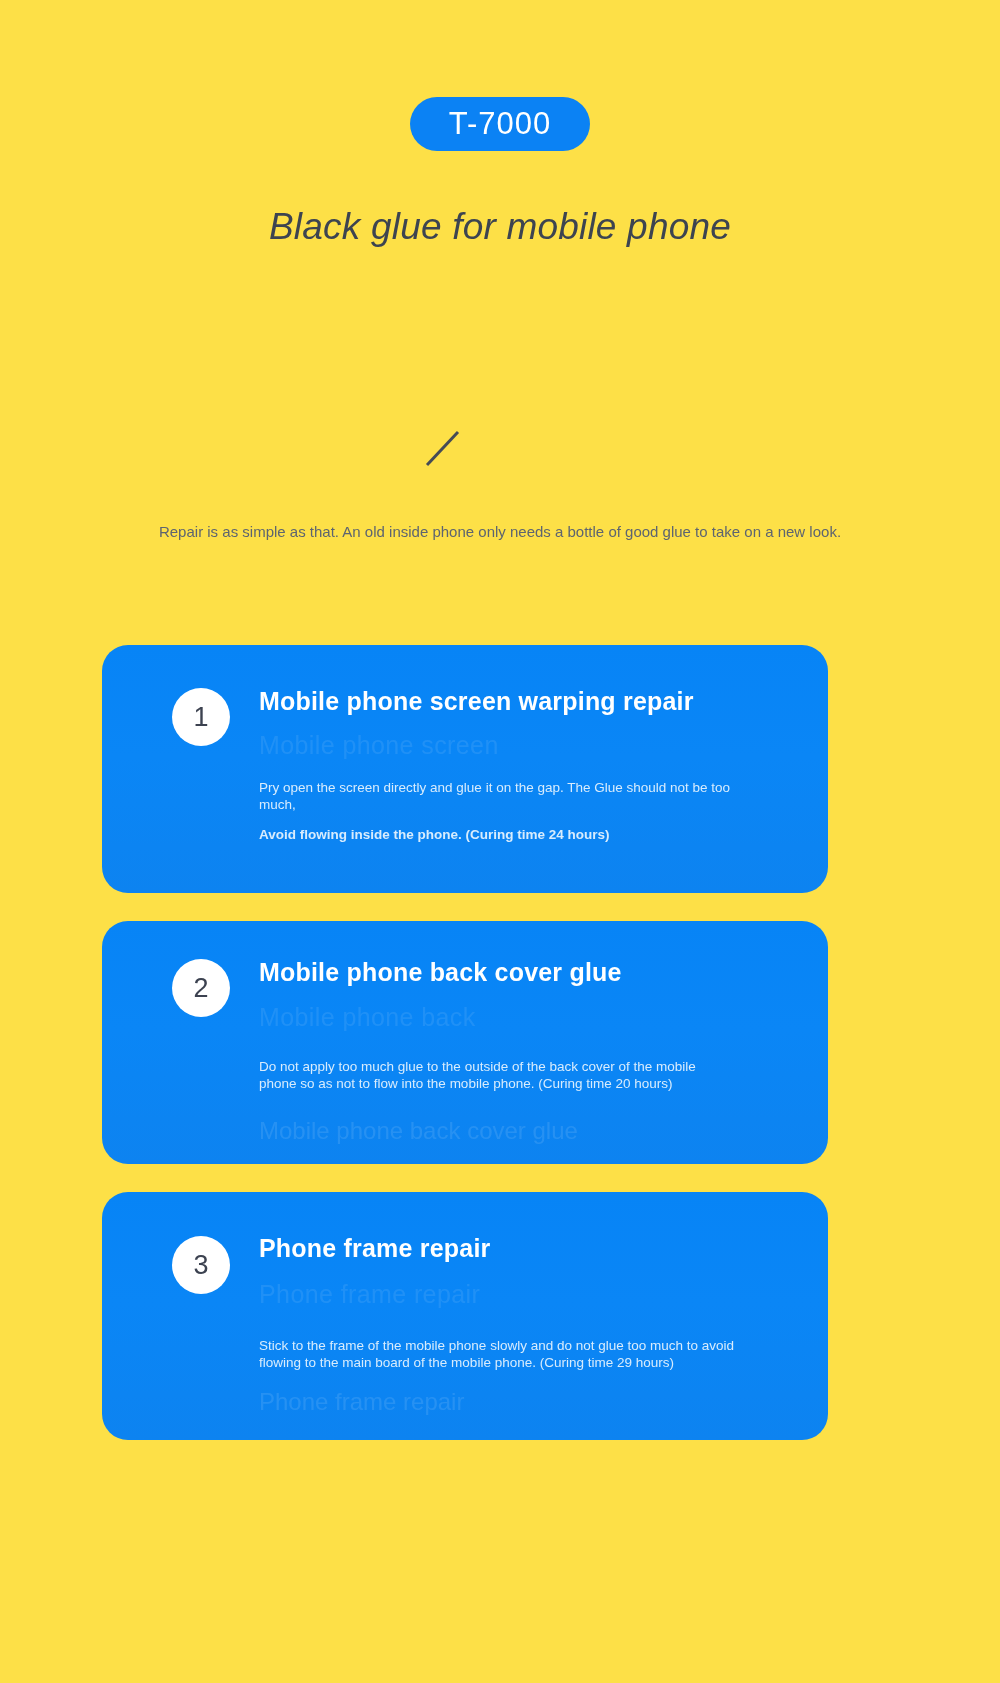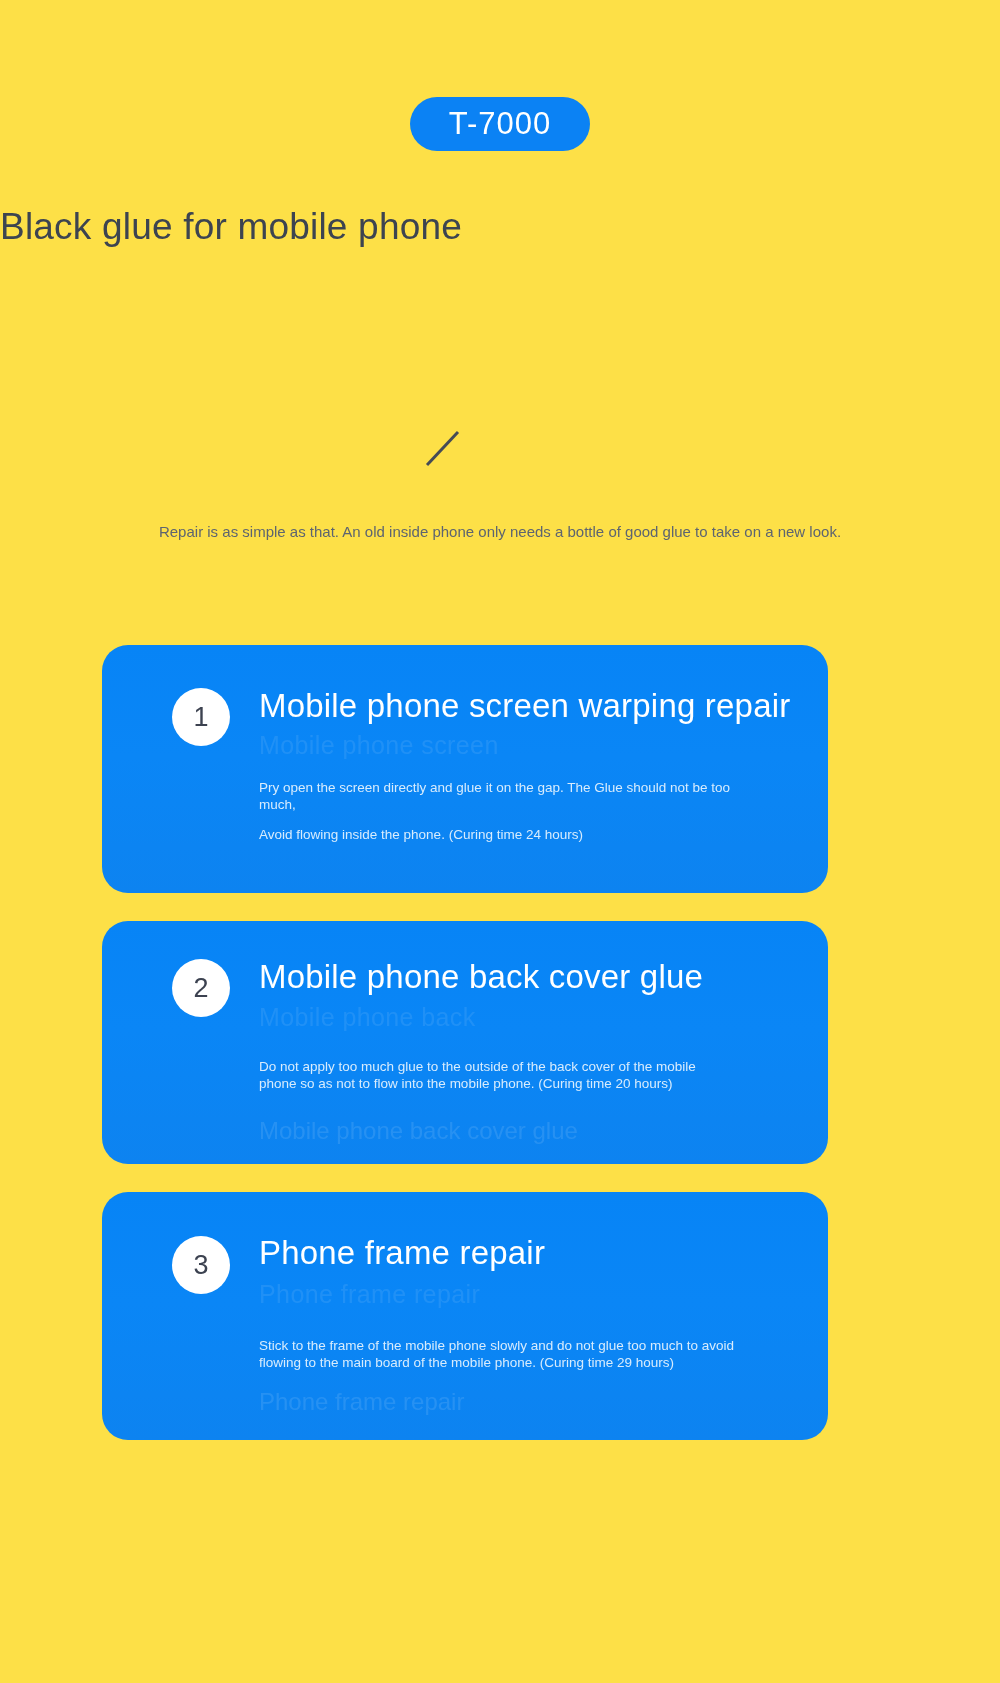--- a/index.html
+++ b/index.html
@@ -47,23 +47,25 @@
     letter-spacing: 1px;
     font-weight: 400;
     border: none;
     cursor: pointer;
   }
 
   .headline {
     position: absolute;
     left: 0;
     width: 1000px;
+    text-align: center;
     color: #3d4450;
     font-weight: 400;
     letter-spacing: 0.2px;
+    font-style: italic;
   }
 
   .headline-1 { top: 206px; font-size: 37px; }
   .headline-2 { top: 280px; font-size: 37px; }
 
   
   .divider-mark {
     position: absolute;
     left: 420px;
     top: 424px;
@@ -122,22 +124,22 @@
   }
 
   .card-1 .card-num { top: 43px; }
   .card-2 .card-num { top: 38px; }
   .card-3 .card-num { top: 44px; }
 
   .card-title {
     position: absolute;
     left: 157px;
     color: #ffffff;
-    font-size: 33px;
-    font-weight: 400;
+    font-size: 25px;
+    font-weight: 700;
     letter-spacing: 0.2px;
     white-space: nowrap;
   }
 
   .card-1 .card-title { top: 42px; }
   .card-2 .card-title { top: 37px; }
   .card-3 .card-title { top: 42px; }
 
   
   .card-ghost {
@@ -173,21 +175,21 @@
     position: absolute;
     left: 157px;
     width: 478px;
     color: #d8ecfd;
     font-size: 13.5px;
     line-height: 17px;
     font-weight: 400;
   }
 
   .card-body p { margin: 0; }
-  .card-body p + p { margin-top: 13px; }
+  .card-body p + p { margin-top: 13px; font-weight: bold; }
 
   .card-1 .card-body { top: 134px; }
   .card-2 .card-body { top: 137px; }
   .card-3 .card-body { top: 145px; }
 </style>
 </head>
 <body>
 
 <div class="page">
 

